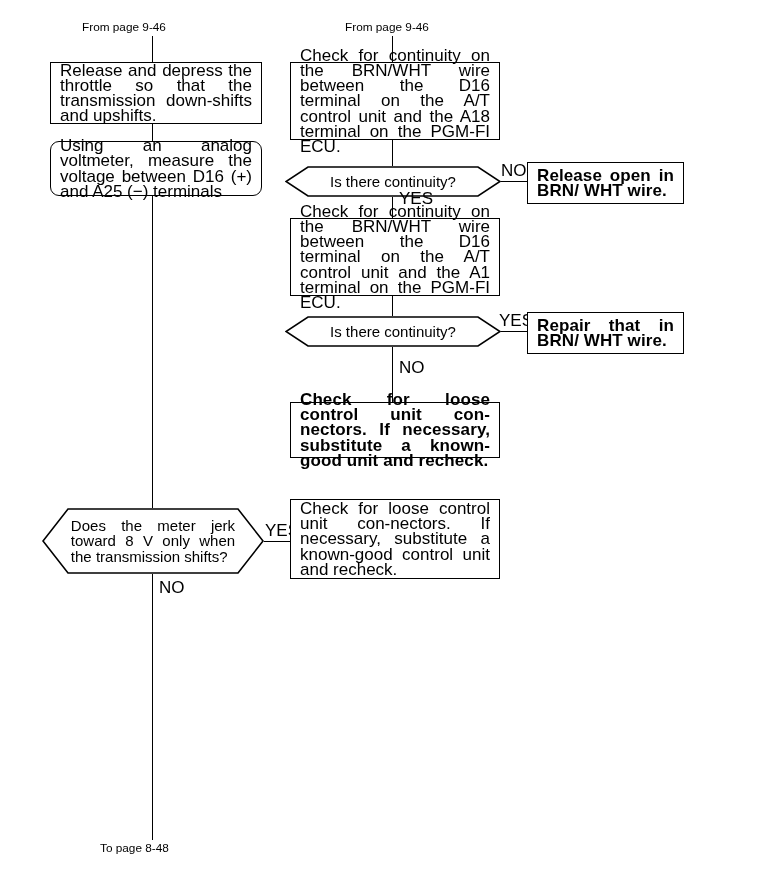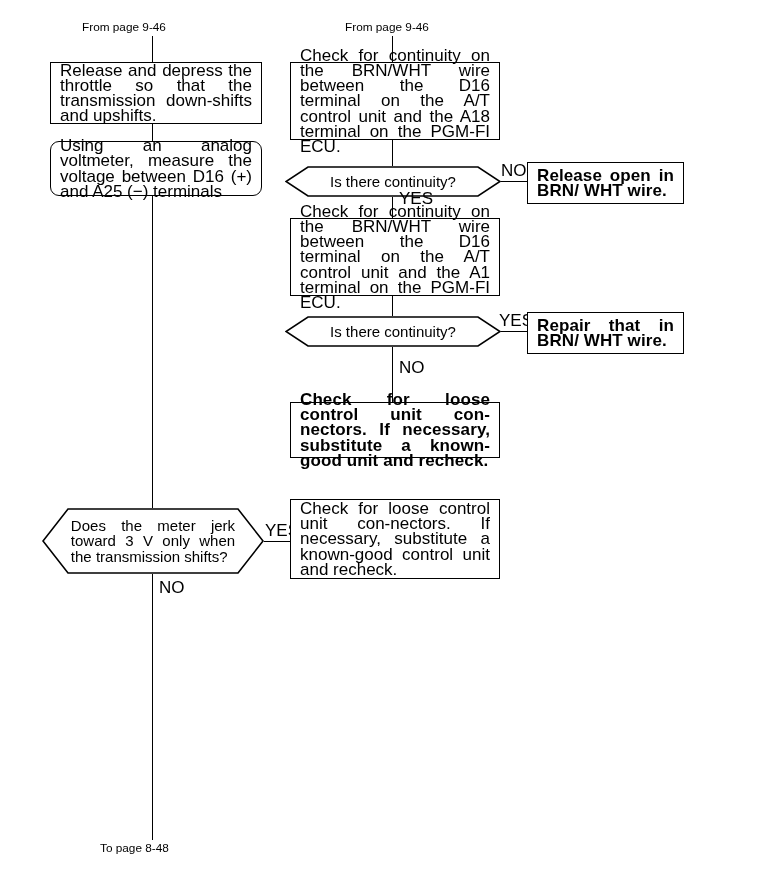--- a/index.html
+++ b/index.html
@@ -124,21 +124,21 @@
   <div class="node box" style="left:50px; top:141px; width:212px; height:55px;border-radius:9px;">
     <div class="txt">Using an analog voltmeter, measure the voltage between D16 (+) and A25 (−) terminals</div>
   </div>
 
   <div class="vline" style="left:152px; top:196px; height:312px;"></div>
 
   <div class="hex" style="left:42px; top:508px; width:222px; height:66px;">
     <svg width="222" height="66" viewBox="0 0 222 66">
       <polygon points="26,1 196,1 221,33 196,65 26,65 1,33" fill="#ffffff" stroke="#000000" stroke-width="1.6"></polygon>
     </svg>
-    <div class="hexlabel">Does the meter jerk toward 3 V only when the transmission shifts?</div>
+    <div class="hexlabel">Does the meter jerk toward 8 V only when the transmission shifts?</div>
   </div>
 
   <div class="hline" style="left:264px; top:541px; width:26px;"></div>
   <div class="label branch" style="left:265px; top:524px;">YES</div>
 
   <div class="node box" style="left:290px; top:499px; width:210px; height:80px;">
     <div class="txt">Check for loose control unit con-nectors. If necessary, substitute a known-good control unit and recheck.</div>
   </div>
 
   <div class="vline" style="left:152px; top:574px; height:266px;"></div>

